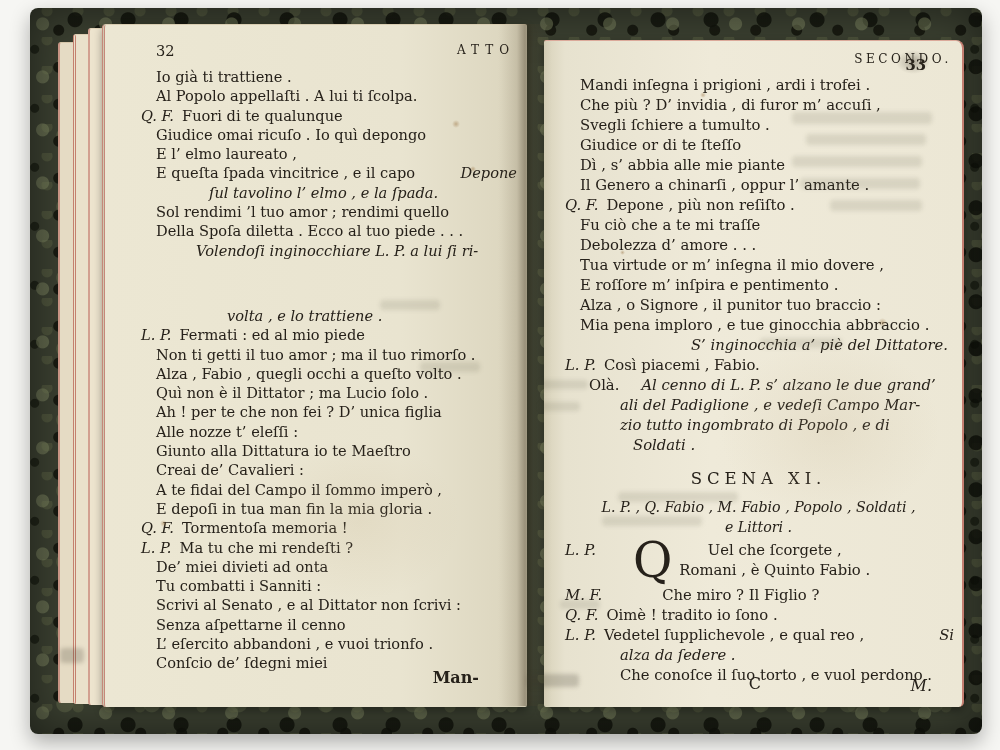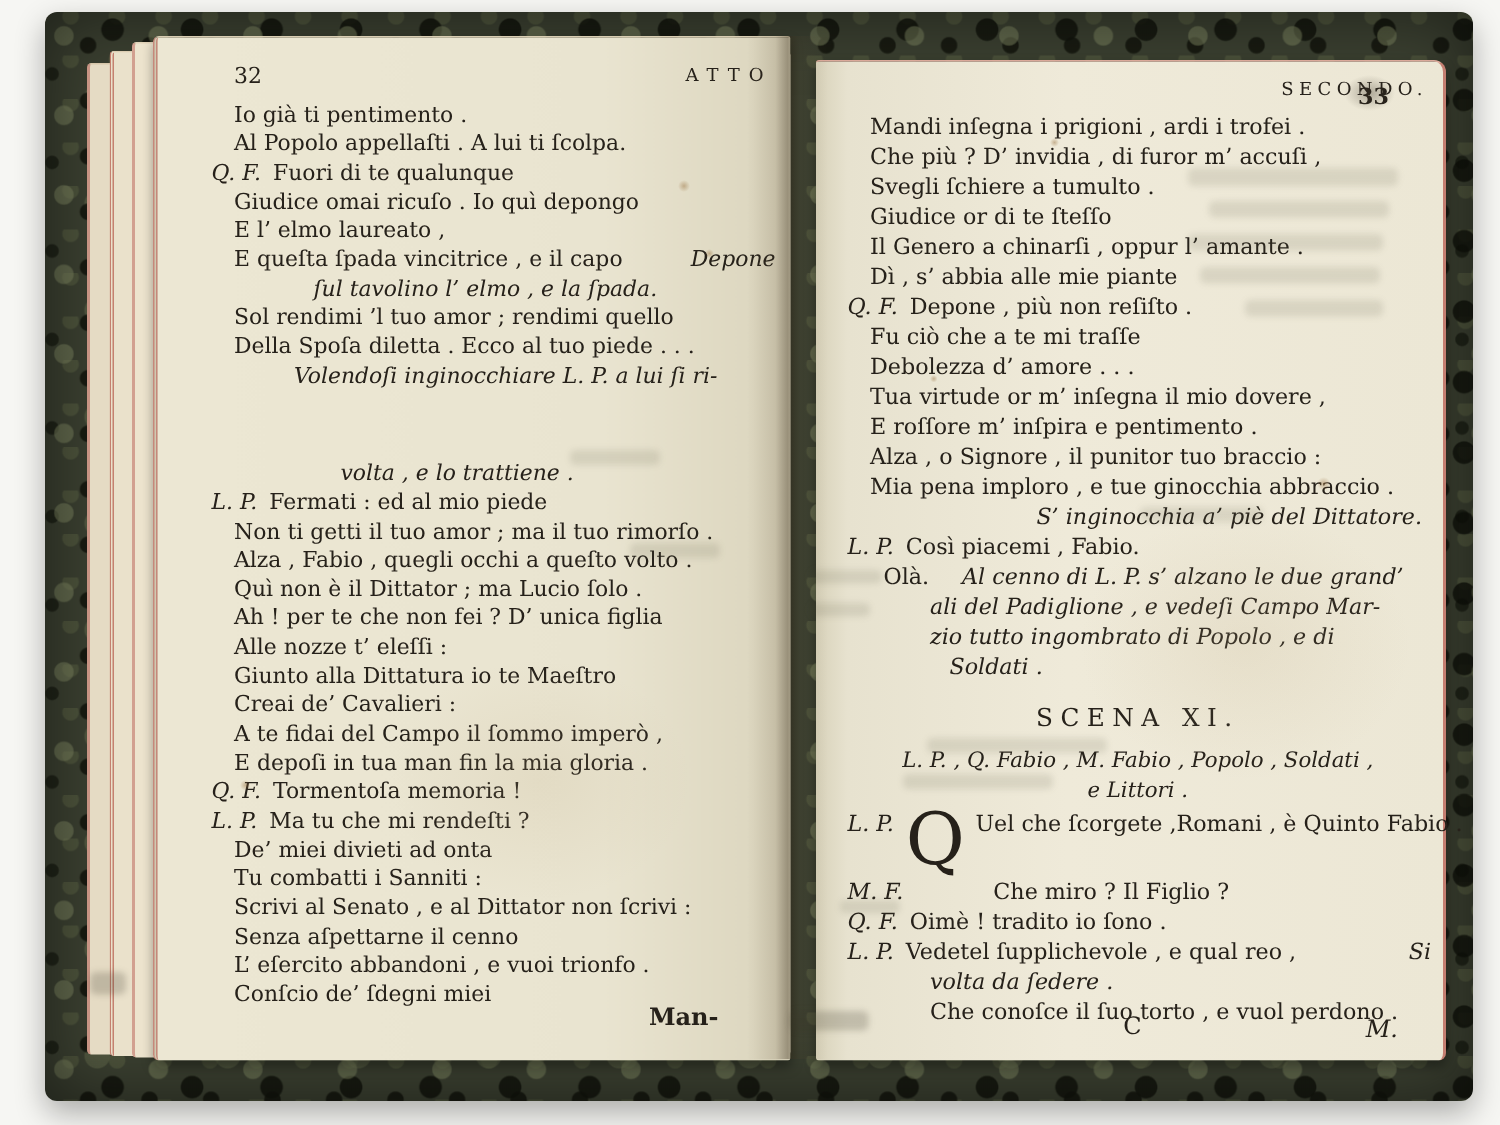--- a/index.html
+++ b/index.html
@@ -50,21 +50,21 @@
   .ola{padding-left:24px;}
   .it{font-style:italic;}
   .lbl{font-style:italic;margin-right:8px;}
   .rt{position:absolute;right:-2px;font-style:italic;}
   .gp{margin-left:22px;}
   .scene{text-align:center;font-size:16.5px;letter-spacing:.30em;margin:14px 0 8px;}
   .cast{font-style:italic;text-align:center;font-size:14.2px;}
   .drop{display:flex;height:44px;margin:3px 0 1px;}
   .dlabel{width:60px;font-style:italic;}
   .dcap{font-size:48px;line-height:40px;margin-right:7px;}
-  .dcol{display:flex;flex-direction:row;line-height:20px;}
+  .dcol{display:flex;flex-direction:column;line-height:20px;align-items:center;}
   .mf span:nth-child(2){margin-left:52px;}
 
   
   .phead{position:relative;height:22px;margin-bottom:4px;}
   .folio{position:absolute;top:0;}
   .fol-left{left:15px;}
   .fol-right{right:26px;top:6px;font-weight:bold;}
   .fol-right::before{content:"";position:absolute;left:-9px;top:-5px;width:34px;height:24px;
     background:radial-gradient(closest-side,rgba(55,48,35,.34),rgba(55,48,35,0));}
   .ptitle{display:block;text-align:right;letter-spacing:.5em;font-size:12px;}
@@ -93,21 +93,21 @@
   <div class="leaf leaf2"></div>
   <div class="leaf leaf3"></div>
 
   <div class="page page-left">
     <div class="tblock tb-left">
       <div class="phead">
         <span class="folio fol-left">32</span>
         <span class="ptitle">ATTO</span>
       </div>
       <div id="lines-left">
-          <div class="ln v"><span class="">Io già ti pentimento .</span></div>
+          <div class="ln v"><span class="">Io già ti trattiene .</span></div>
           <div class="ln v"><span class="">Al Popolo appellaſti . A lui ti ſcolpa.</span></div>
           <div class="ln sp"><span class="lbl">Q. F.</span><span class="">Fuori di te qualunque</span></div>
           <div class="ln v"><span class="">Giudice omai ricuſo . Io quì depongo</span></div>
           <div class="ln v"><span class="">E l’ elmo laureato ,</span></div>
           <div class="ln v"><span class="">E queſta ſpada vincitrice , e il capo</span><span class="it rt">Depone</span></div>
           <div class="ln st p4"><span class="it">ſul tavolino l’ elmo , e la ſpada.</span></div>
           <div class="ln v"><span class="">Sol rendimi ’l tuo amor ; rendimi quello</span></div>
           <div class="ln v"><span class="">Della Spoſa diletta . Ecco al tuo piede . . .</span></div>
           <div class="ln st p3"><span class="it">Volendoſi inginocchiare L. P. a lui ſi ri-</span></div>
           <div class="ln st p5"><span class="it">volta , e lo trattiene .</span></div>
@@ -138,22 +138,22 @@
     <div class="tblock tb-right">
       <div class="phead">
         <span class="ptitle pt-right">SECONDO.</span>
         <span class="folio fol-right">33</span>
       </div>
       <div id="lines-right">
           <div class="ln v"><span class="">Mandi inſegna i prigioni , ardi i trofei .</span></div>
           <div class="ln v"><span class="">Che più ? D’ invidia , di furor m’ accuſi ,</span></div>
           <div class="ln v"><span class="">Svegli ſchiere a tumulto .</span></div>
           <div class="ln v"><span class="">Giudice or di te ſteſſo</span></div>
+          <div class="ln v"><span class="">Dì , s’ abbia alle mie piante</span></div>
           <div class="ln v"><span class="">Il Genero a chinarſi , oppur l’ amante .</span></div>
-          <div class="ln v"><span class="">Dì , s’ abbia alle mie piante</span></div>
           <div class="ln sp"><span class="lbl">Q. F.</span><span class="">Depone , più non reſiſto .</span></div>
           <div class="ln v"><span class="">Fu ciò che a te mi traſſe</span></div>
           <div class="ln v"><span class="">Debolezza d’ amore . . .</span></div>
           <div class="ln v"><span class="">Tua virtude or m’ inſegna il mio dovere ,</span></div>
           <div class="ln v"><span class="">E roſſore m’ inſpira e pentimento .</span></div>
           <div class="ln v"><span class="">Alza , o Signore , il punitor tuo braccio :</span></div>
           <div class="ln v"><span class="">Mia pena imploro , e tue ginocchia abbraccio .</span></div>
           <div class="ln st tr"><span class="it">S’ inginocchia a’ piè del Dittatore.</span></div>
           <div class="ln sp"><span class="lbl">L. P.</span><span class="">Così piacemi , Fabio.</span></div>
           <div class="ln ola"><span class="">Olà.</span><span class="it gp">Al cenno di L. P. s’ alzano le due grand’</span></div>
@@ -167,21 +167,21 @@
             <span class="lbl dlabel">L. P.</span>
             <span class="dcap">Q</span>
             <span class="dcol">
               <span>Uel che ſcorgete ,</span>
               <span>Romani , è Quinto Fabio .</span>
             </span>
           </div>
           <div class="ln sp mf"><span class="lbl">M. F.</span><span class="">Che miro ? Il Figlio ?</span></div>
           <div class="ln sp"><span class="lbl">Q. F.</span><span class="">Oimè ! tradito io ſono .</span></div>
           <div class="ln sp"><span class="lbl">L. P.</span><span class="">Vedetel ſupplichevole , e qual reo ,</span><span class="it rt">Si</span></div>
-          <div class="ln st p3"><span class="it">volta da ſedere .</span></div>
+          <div class="ln st p3"><span class="it">alza da ſedere .</span></div>
           <div class="ln v p3"><span class="">Che conoſce il ſuo torto , e vuol perdono .</span></div>
         </div>
     </div>
     <span class="sig">C</span>
     <span class="catch catch-right">M.</span>
   </div>
 
   <div class="gutter"></div>
 
   <div class="smear" style="left:792px;top:112px;width:140px;height:12px"></div>

